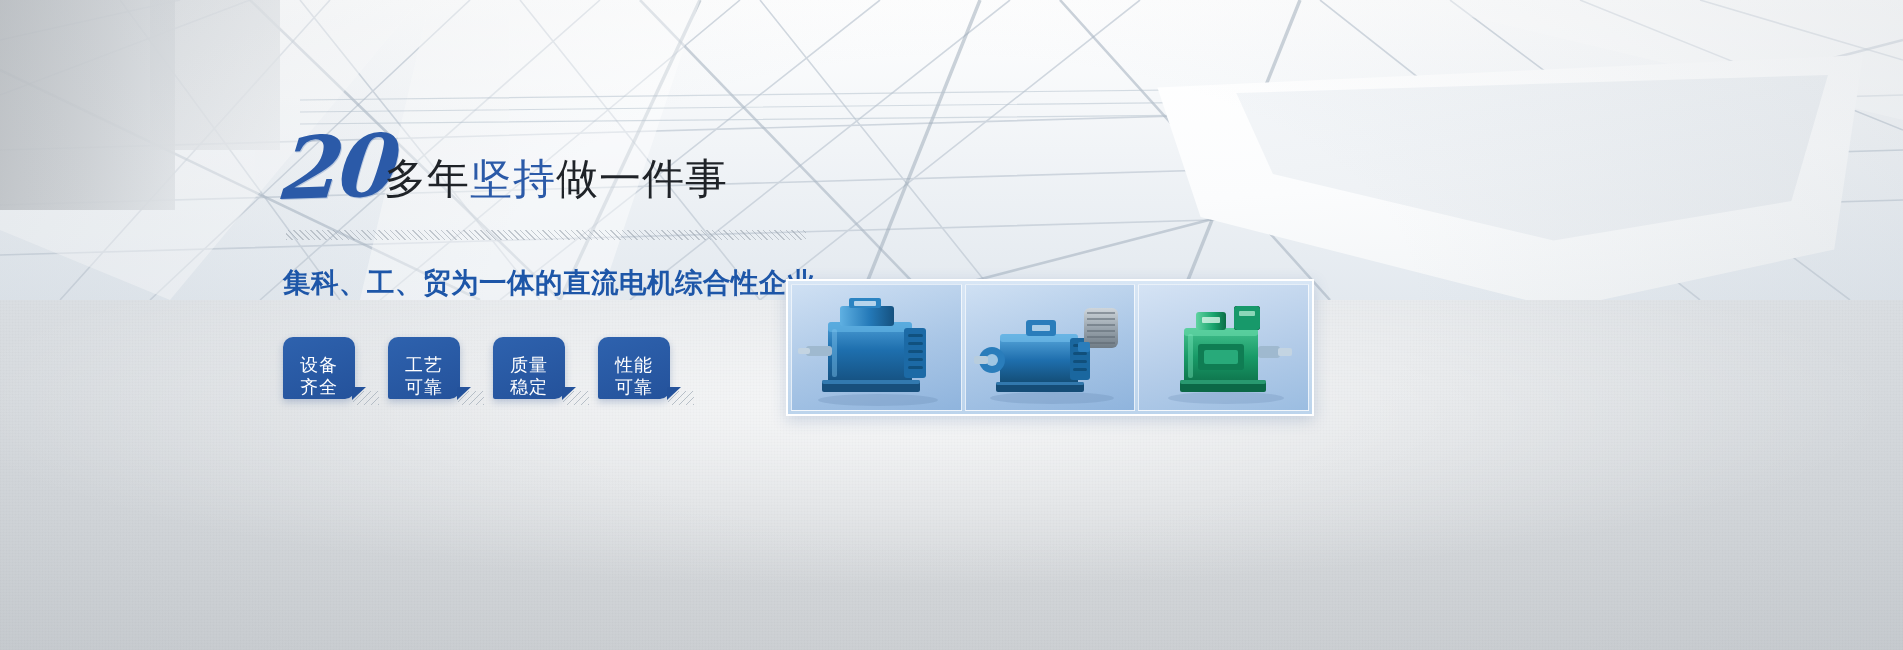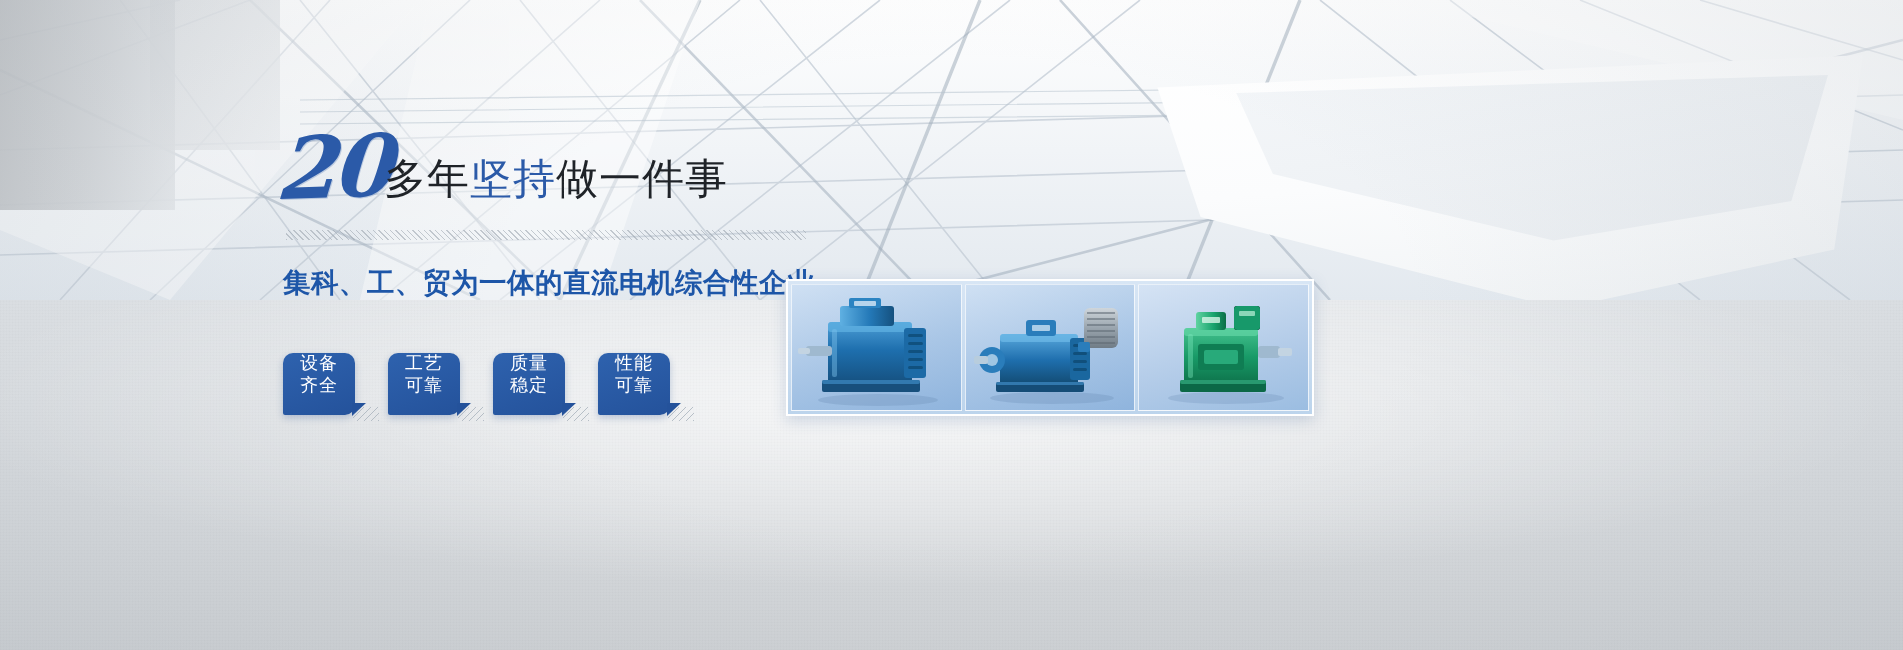--- a/index.html
+++ b/index.html
@@ -105,24 +105,23 @@
     position:absolute; left:283px; top:265px;
     font-size:27.5px; font-weight:700; color:#1d56a8;
     letter-spacing:.5px; white-space:nowrap;
   }
 
   .badges{ position:absolute; left:283px; top:337px; display:flex; gap:33px; }
   .badge{
     position:relative; width:72px; height:62px;
     background:linear-gradient(160deg,#2e62ae 0%,#24529b 100%);
     border-radius:10px 10px 10px 2px;
-    display:flex; flex-direction:column; align-items:center; justify-content:flex-start;
+    display:flex; flex-direction:column; align-items:center; justify-content:flex-end;
     color:#fff; font-size:18px; line-height:1.22; letter-spacing:1px;
     box-shadow:0 3px 7px rgba(30,70,140,.25);
-    margin-top:16px;
   }
   .badge:after{
     content:""; position:absolute; right:-11px; bottom:-1px;
     width:0; height:0;
     border-left:14px solid #24529b;
     border-bottom:13px solid transparent;
     border-top:0;
   }
   .badge .tick{
     position:absolute; right:-24px; bottom:-6px; width:26px; height:14px;

